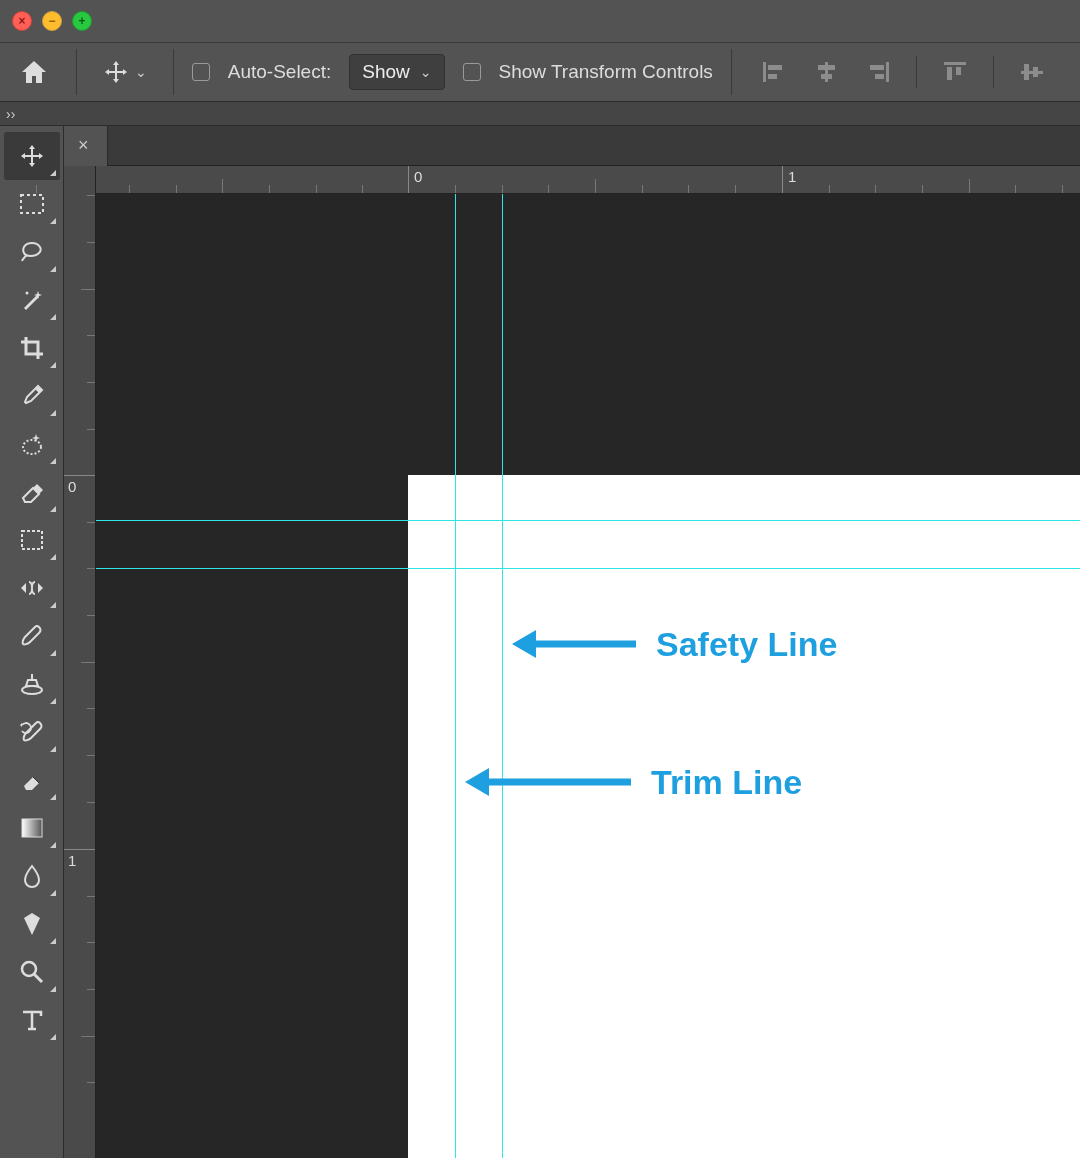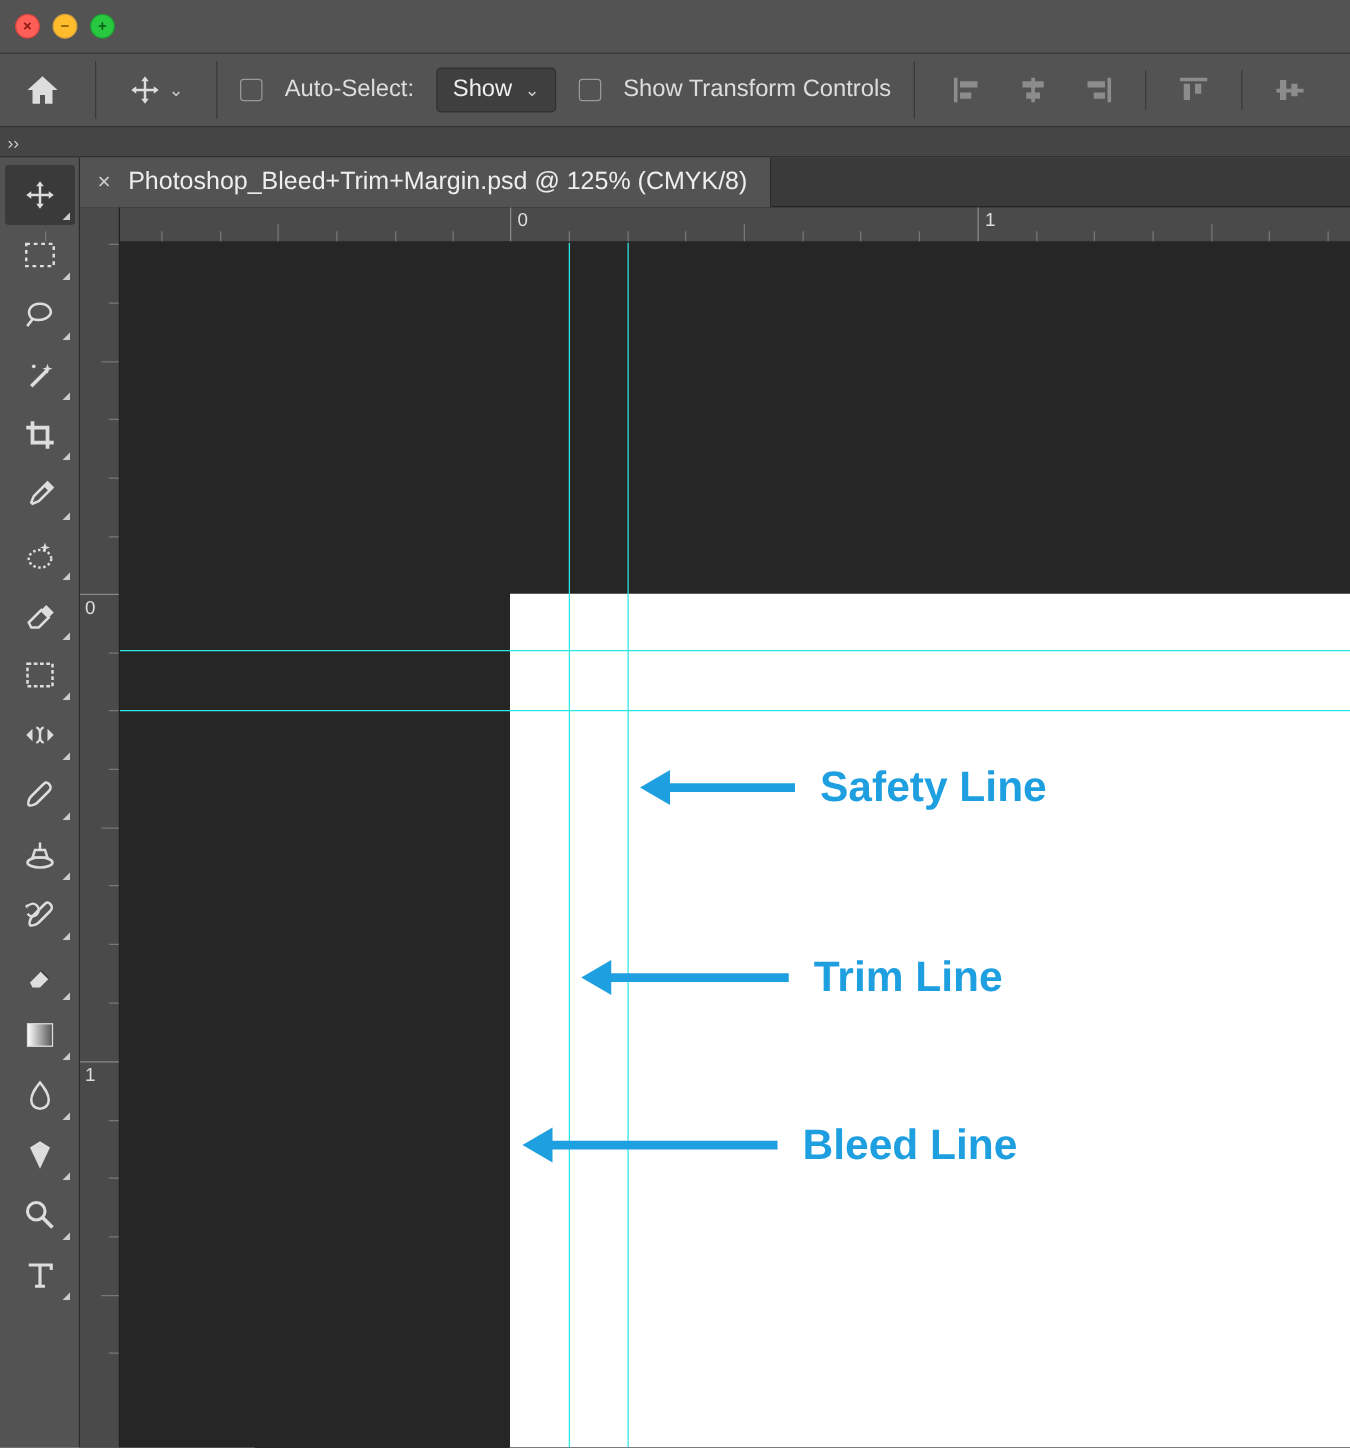--- a/index.html
+++ b/index.html
@@ -281,21 +281,20 @@
           <path d="M3 4 H21 V8 M12 4 V21 M8 21 H16" fill="none" stroke="#ddd" stroke-width="2.5"></path>
         </svg>
         <span class="corner"></span>
       </div>
   </div>
 
   <div class="docarea">
     <div class="tabstrip">
       <div class="tab">
         <span class="close">×</span>
-        <span>Photoshop_Bleed+Trim+Margin.psd @ 125% (CMYK/8)</span>
       </div>
     </div>
 
     <div class="workspace">
       <div class="ruler-corner"></div>
 
       <div class="ruler-h">
         <span class="majortick" style="left:312px"></span>
         <span class="num" style="left:318px">0</span>
         <span class="majortick" style="left:686px"></span>
@@ -351,39 +350,32 @@
 
       <div class="canvas">
 
         <div class="artboard" style="left:312px; top:281px; width:2000px; height:2000px;"></div>
 
         <div class="guide-h" style="top:326px;"></div>
         <div class="guide-h" style="top:374px;"></div>
         <div class="guide-v" style="left:359px;"></div>
         <div class="guide-v" style="left:406px;"></div>
 
-        <div class="annot" style="left:412px; top:414px;">
+        <div class="annot" style="left:412px; top:428px;">
           <svg width="130" height="44" viewBox="0 0 130 44">
             <line x1="20" y1="22" x2="128" y2="22" stroke="#1e9fe0" stroke-width="7"></line>
             <path d="M4 22 L28 8 L28 36 Z" fill="#1e9fe0"></path>
           </svg>
           <span>Safety Line</span>
         </div>
 
         <div class="annot" style="left:365px; top:566px;">
           <svg width="172" height="44" viewBox="0 0 172 44">
             <line x1="20" y1="22" x2="170" y2="22" stroke="#1e9fe0" stroke-width="7"></line>
             <path d="M4 22 L28 8 L28 36 Z" fill="#1e9fe0"></path>
           </svg>
           <span>Trim Line</span>
         </div>
 
-        <div class="annot" style="left:318px; top:700px;">
-          <svg width="210" height="44" viewBox="0 0 210 44">
-            <line x1="20" y1="22" x2="208" y2="22" stroke="#1e9fe0" stroke-width="7"></line>
-            <path d="M4 22 L28 8 L28 36 Z" fill="#1e9fe0"></path>
-          </svg>
-          <span>Bleed Line</span>
-        </div>
       </div>
     </div>
   </div>
 </div>
 
 </body></html>

